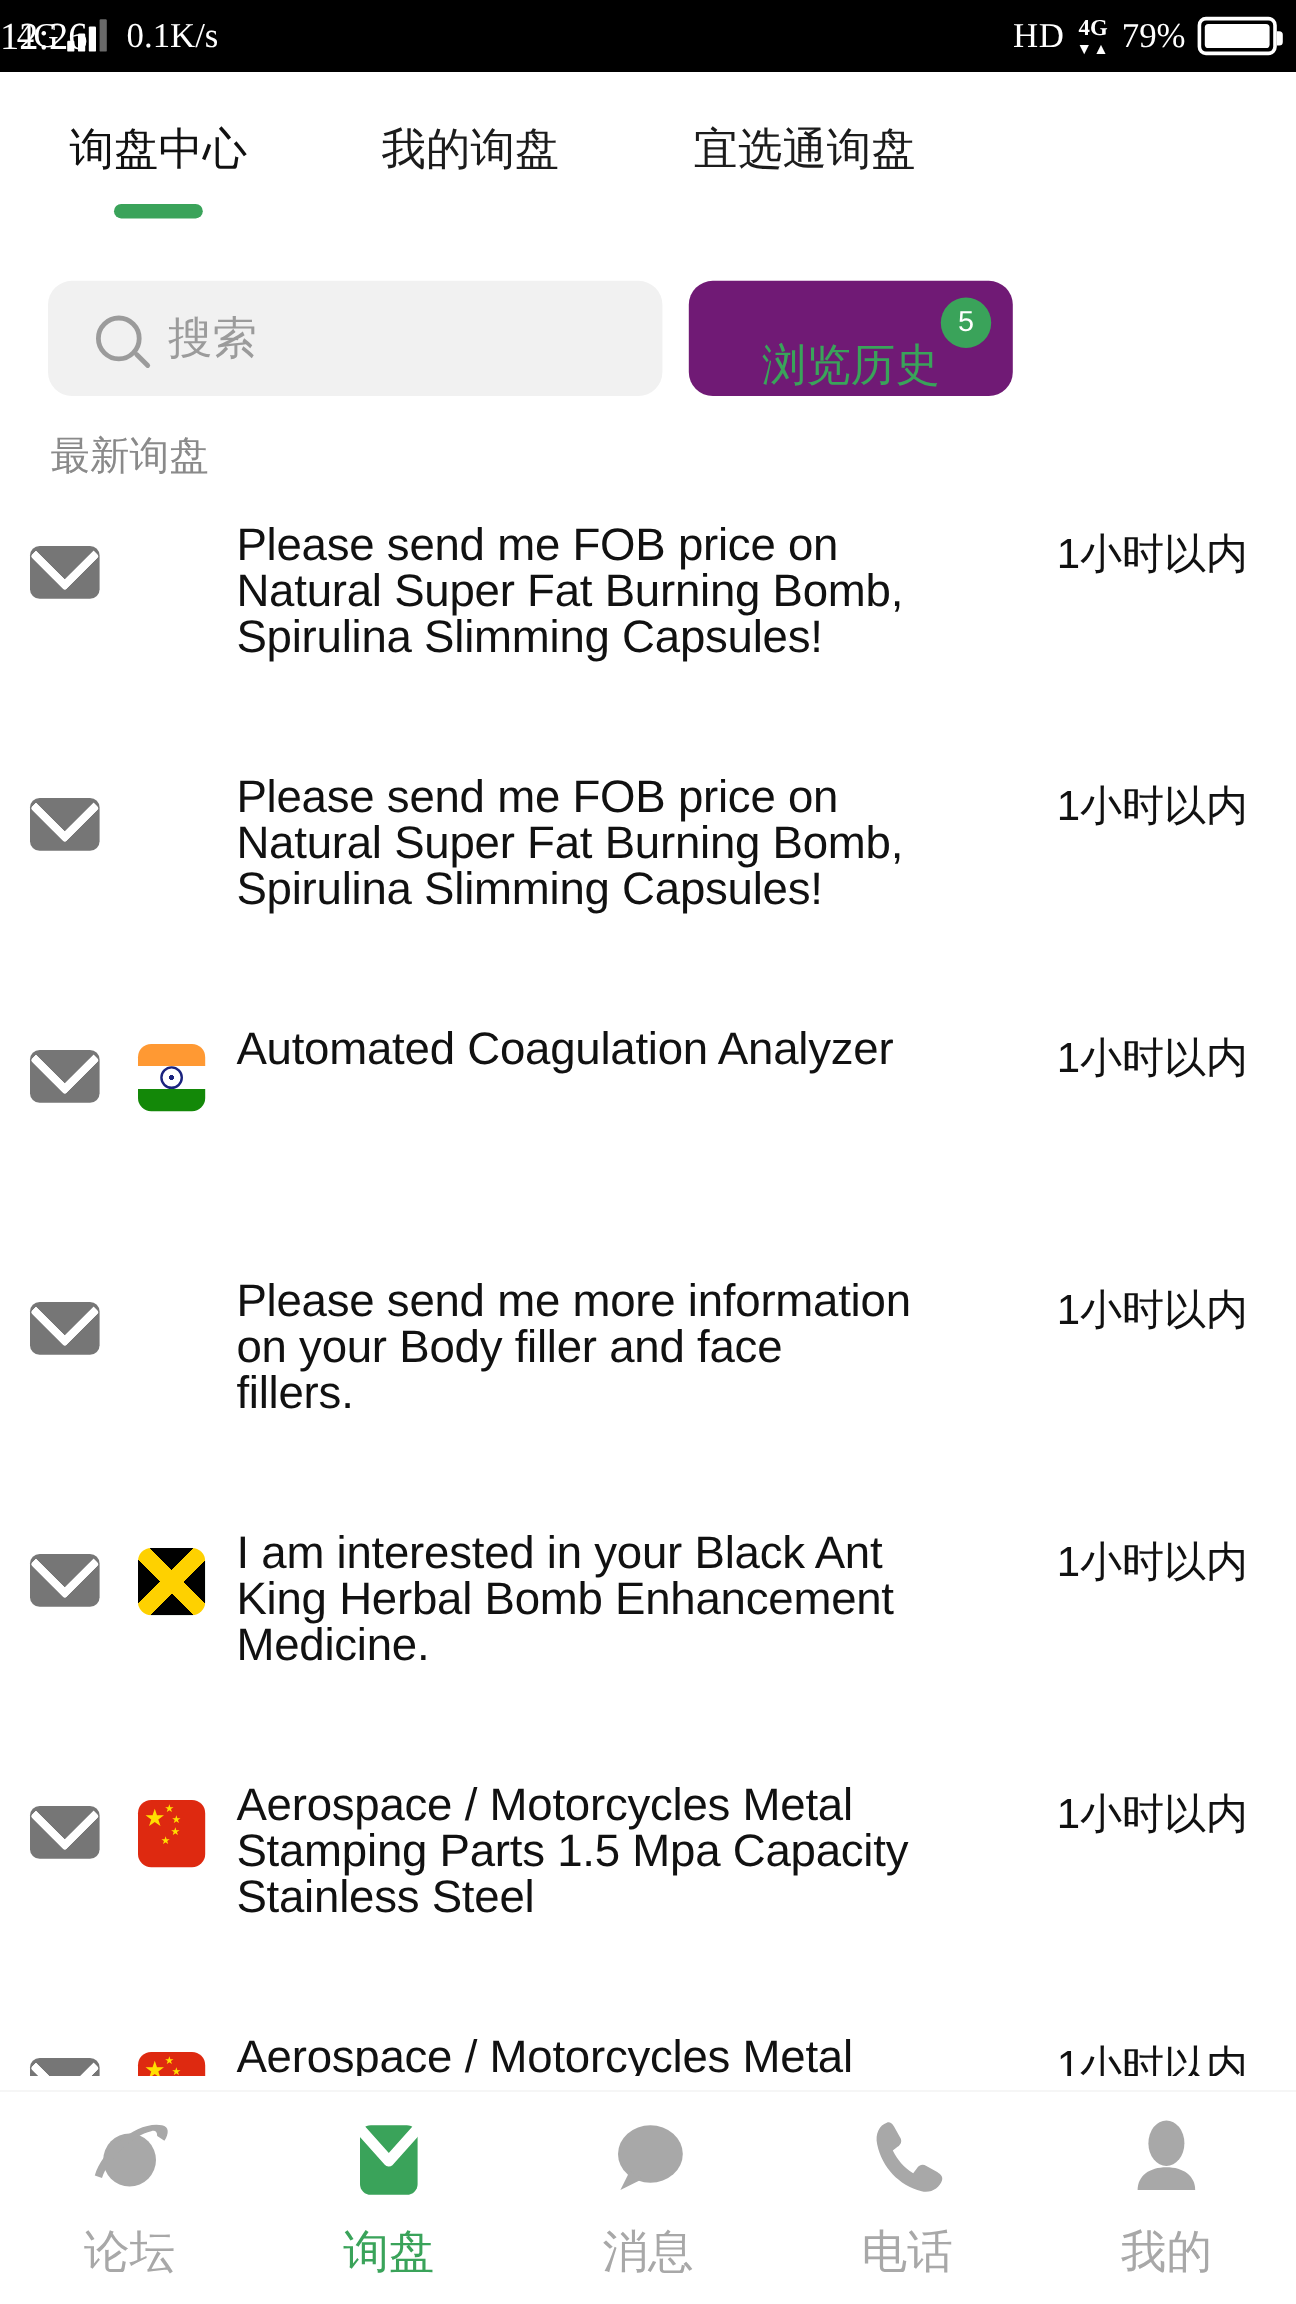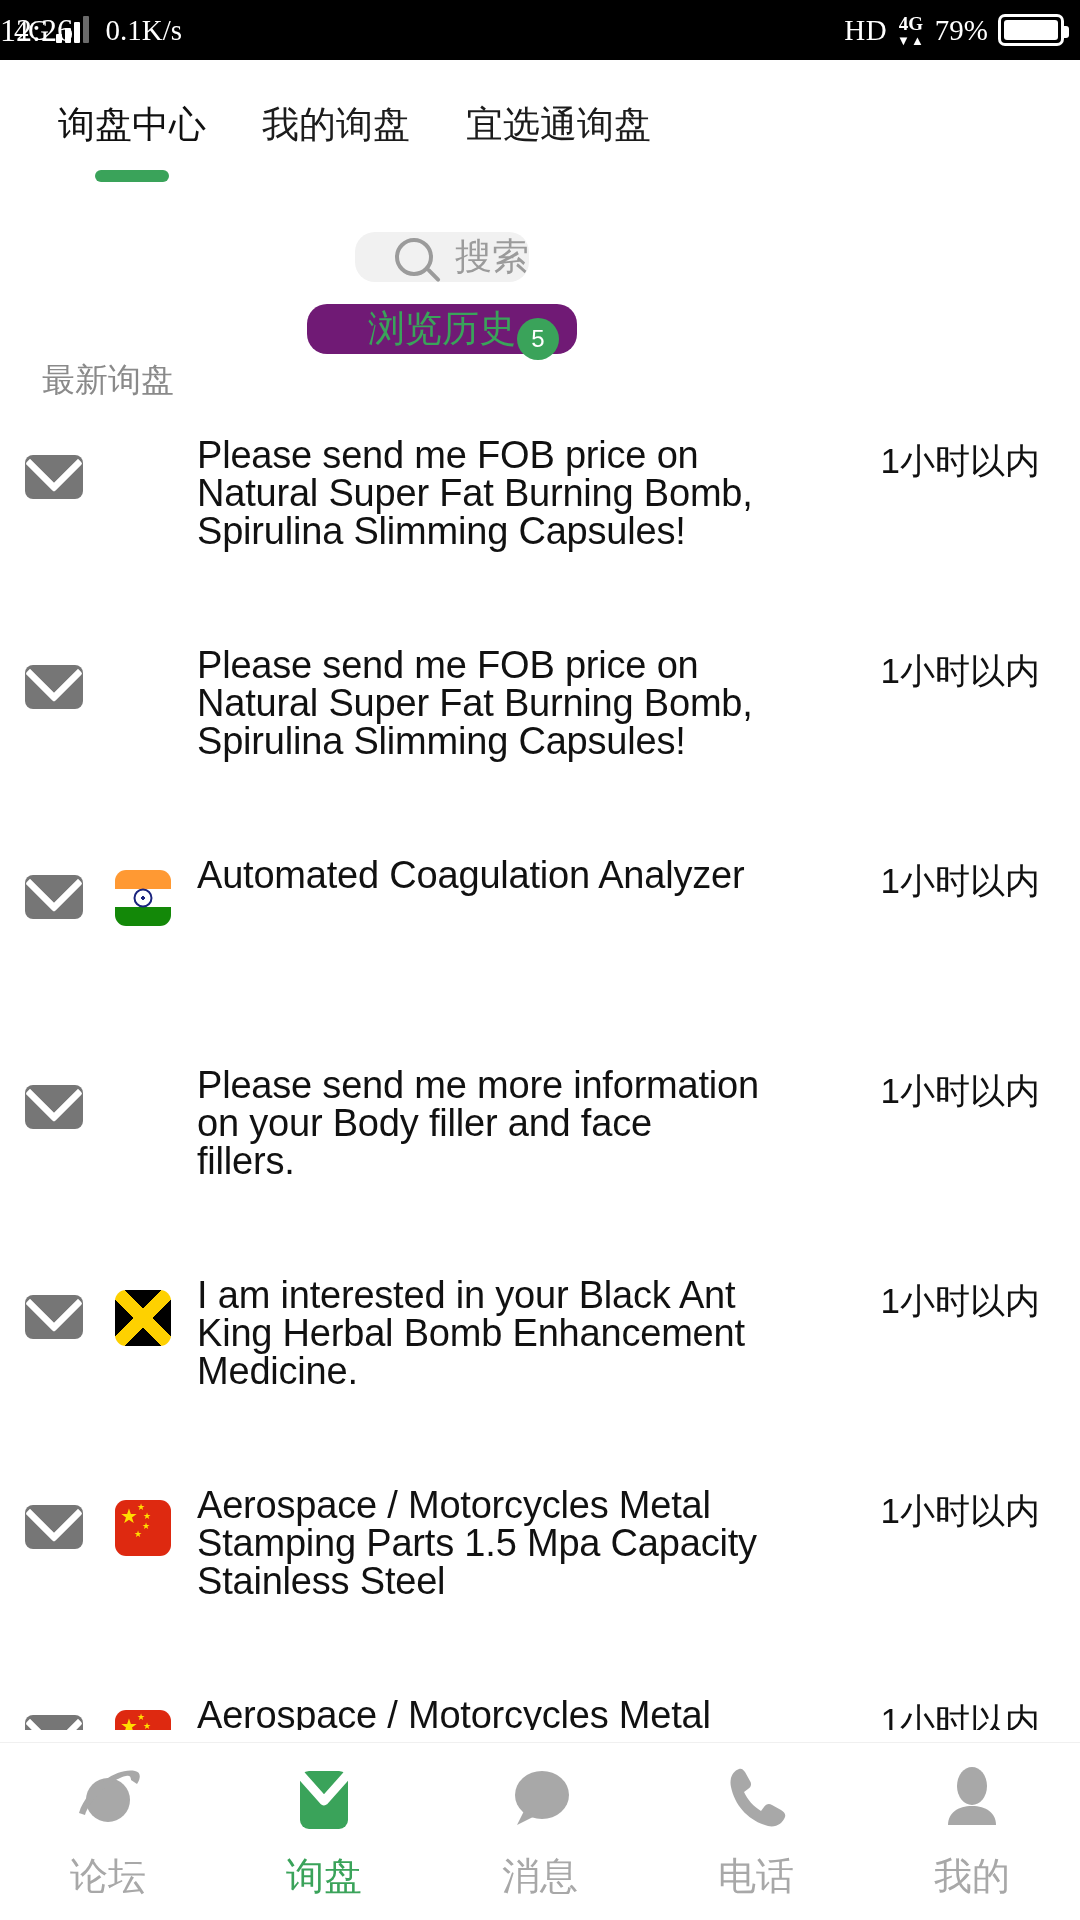--- a/index.html
+++ b/index.html
@@ -44,33 +44,33 @@
   }
   .batt::after {
     content:""; position:absolute; right:-8px; top:9px;
     width:5px; height:12px; background:#fff; border-radius:0 3px 3px 0;
   }
   .batt i { display:block; width:100%; height:100%; background:#fff; border-radius:3px; }
 
   
   .tabs {
     position:absolute; top:60px; left:0; width:1080px; height:140px;
-    display:flex; align-items:center; padding-left:58px; gap:56px;
+    display:flex; align-items:center; padding-left:58px; gap:112px;
   }
   .tab { position:relative; font-size:37px; color:#1c1c1c; padding-bottom:10px; }
   .tab.active { color:#111; }
   .tab .ul {
     position:absolute; left:50%; transform:translateX(-50%);
     bottom:-22px; width:74px; height:12px; border-radius:6px; background:#3aa35a;
   }
 
   
   .searchrow {
     position:absolute; top:232px; left:0; width:884px; height:100px;
-    display:flex; align-items:center; padding:0 40px; gap:22px;flex-direction:column;
+    display:flex; align-items:center; padding:0 40px; gap:22px;
   }
   .searchbox {
     flex:1; height:96px; background:#f1f1f1; border-radius:20px;
     display:flex; align-items:center; padding-left:40px; gap:22px;
   }
   .mag {
     width:38px; height:38px; border:4px solid #9b9b9b; border-radius:50%;
     position:relative; flex:none;
   }
   .mag::after {

